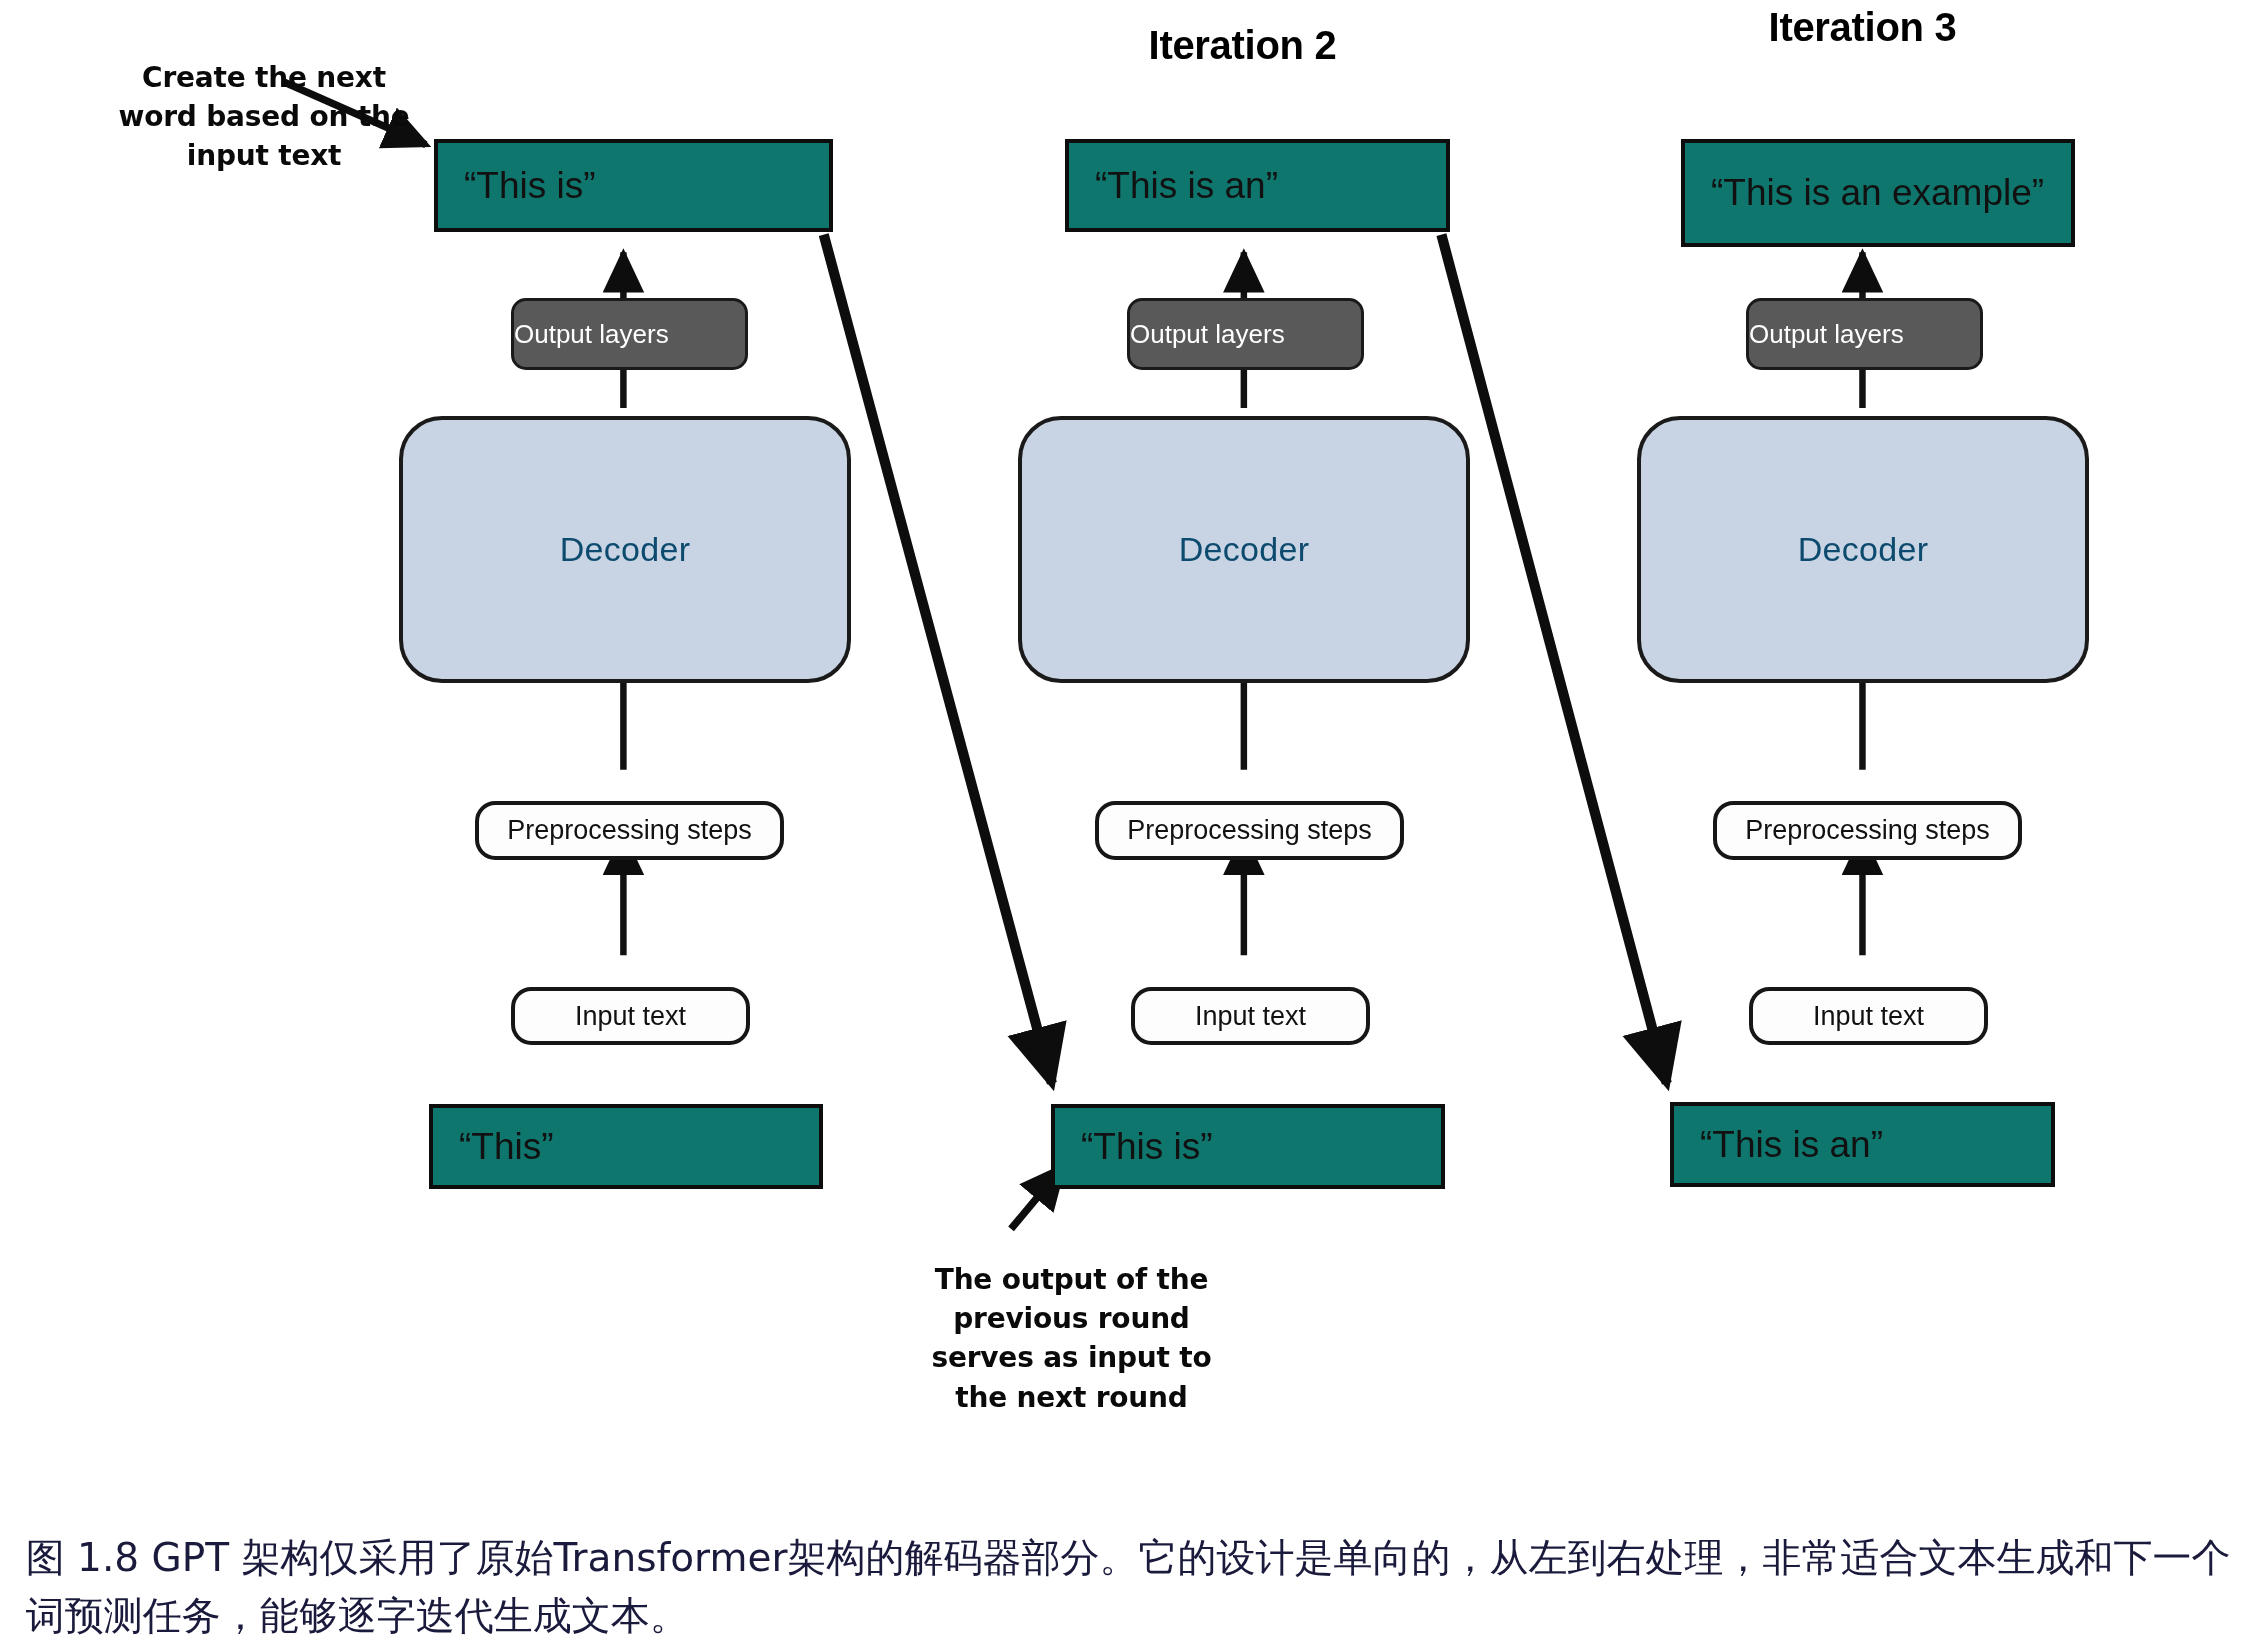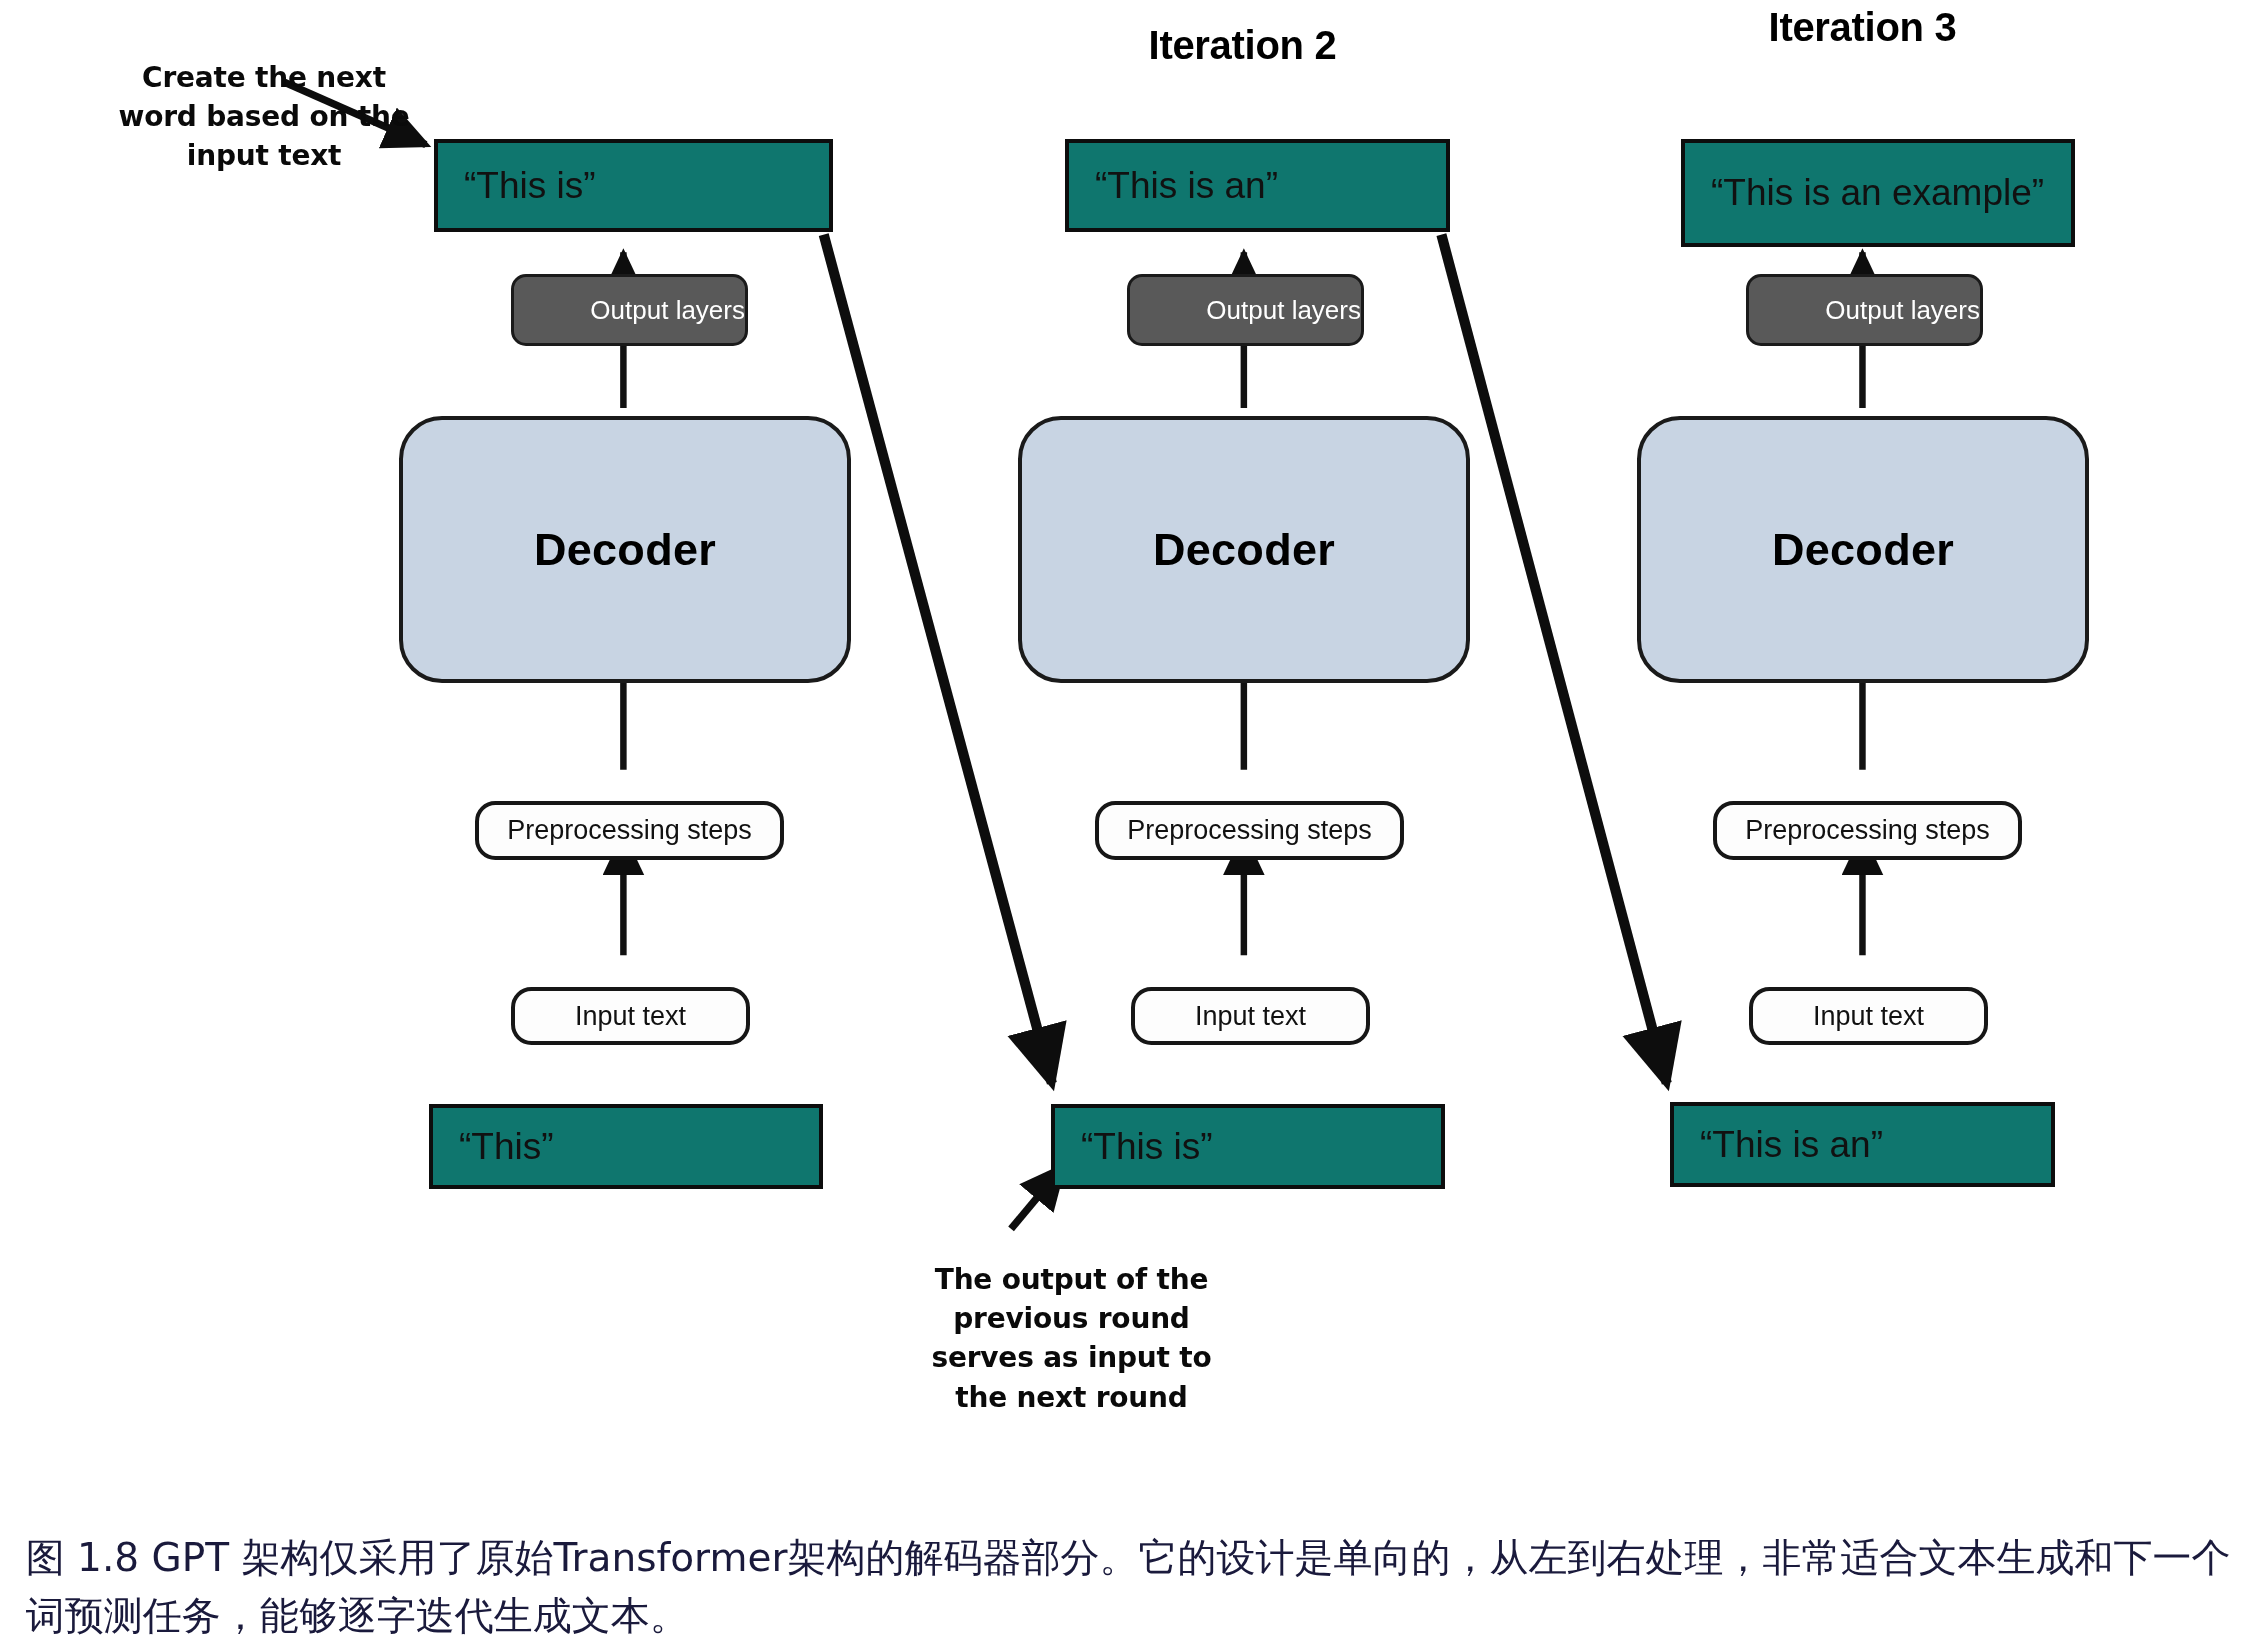--- a/index.html
+++ b/index.html
@@ -49,43 +49,44 @@
     white-space: nowrap;
   }
 
   
   .output-layers {
     background: #595959;
     border: 3.7px solid #1a1a1a;
     border-radius: 15px;
     display: flex;
     align-items: center;
-    justify-content: flex-end;
-    box-sizing: border-box;
+    justify-content: flex-start;
+    box-sizing: border-box;
+    margin-top: 24px;
   }
   .output-layers .label {
     font-size: 26px;
     color: #ffffff;
     white-space: nowrap;
   }
 
   
   .decoder {
     background: #c8d4e3;
     border: 4.6px solid #1a1a1a;
     border-radius: 43px;
     display: flex;
     align-items: center;
     justify-content: center;
     box-sizing: border-box;
   }
   .decoder .label {
-    font-size: 45px;
-    font-weight: bold;
-    color: #000000;
+    font-size: 34px;
+    font-weight: normal;
+    color: #0c4a6e;
     letter-spacing: 0.3px;
     white-space: nowrap;
   }
 
   
   .pill {
     background: #fdfdfd;
     border: 4.6px solid #161616;
     border-radius: 20.4px;
     display: flex;

